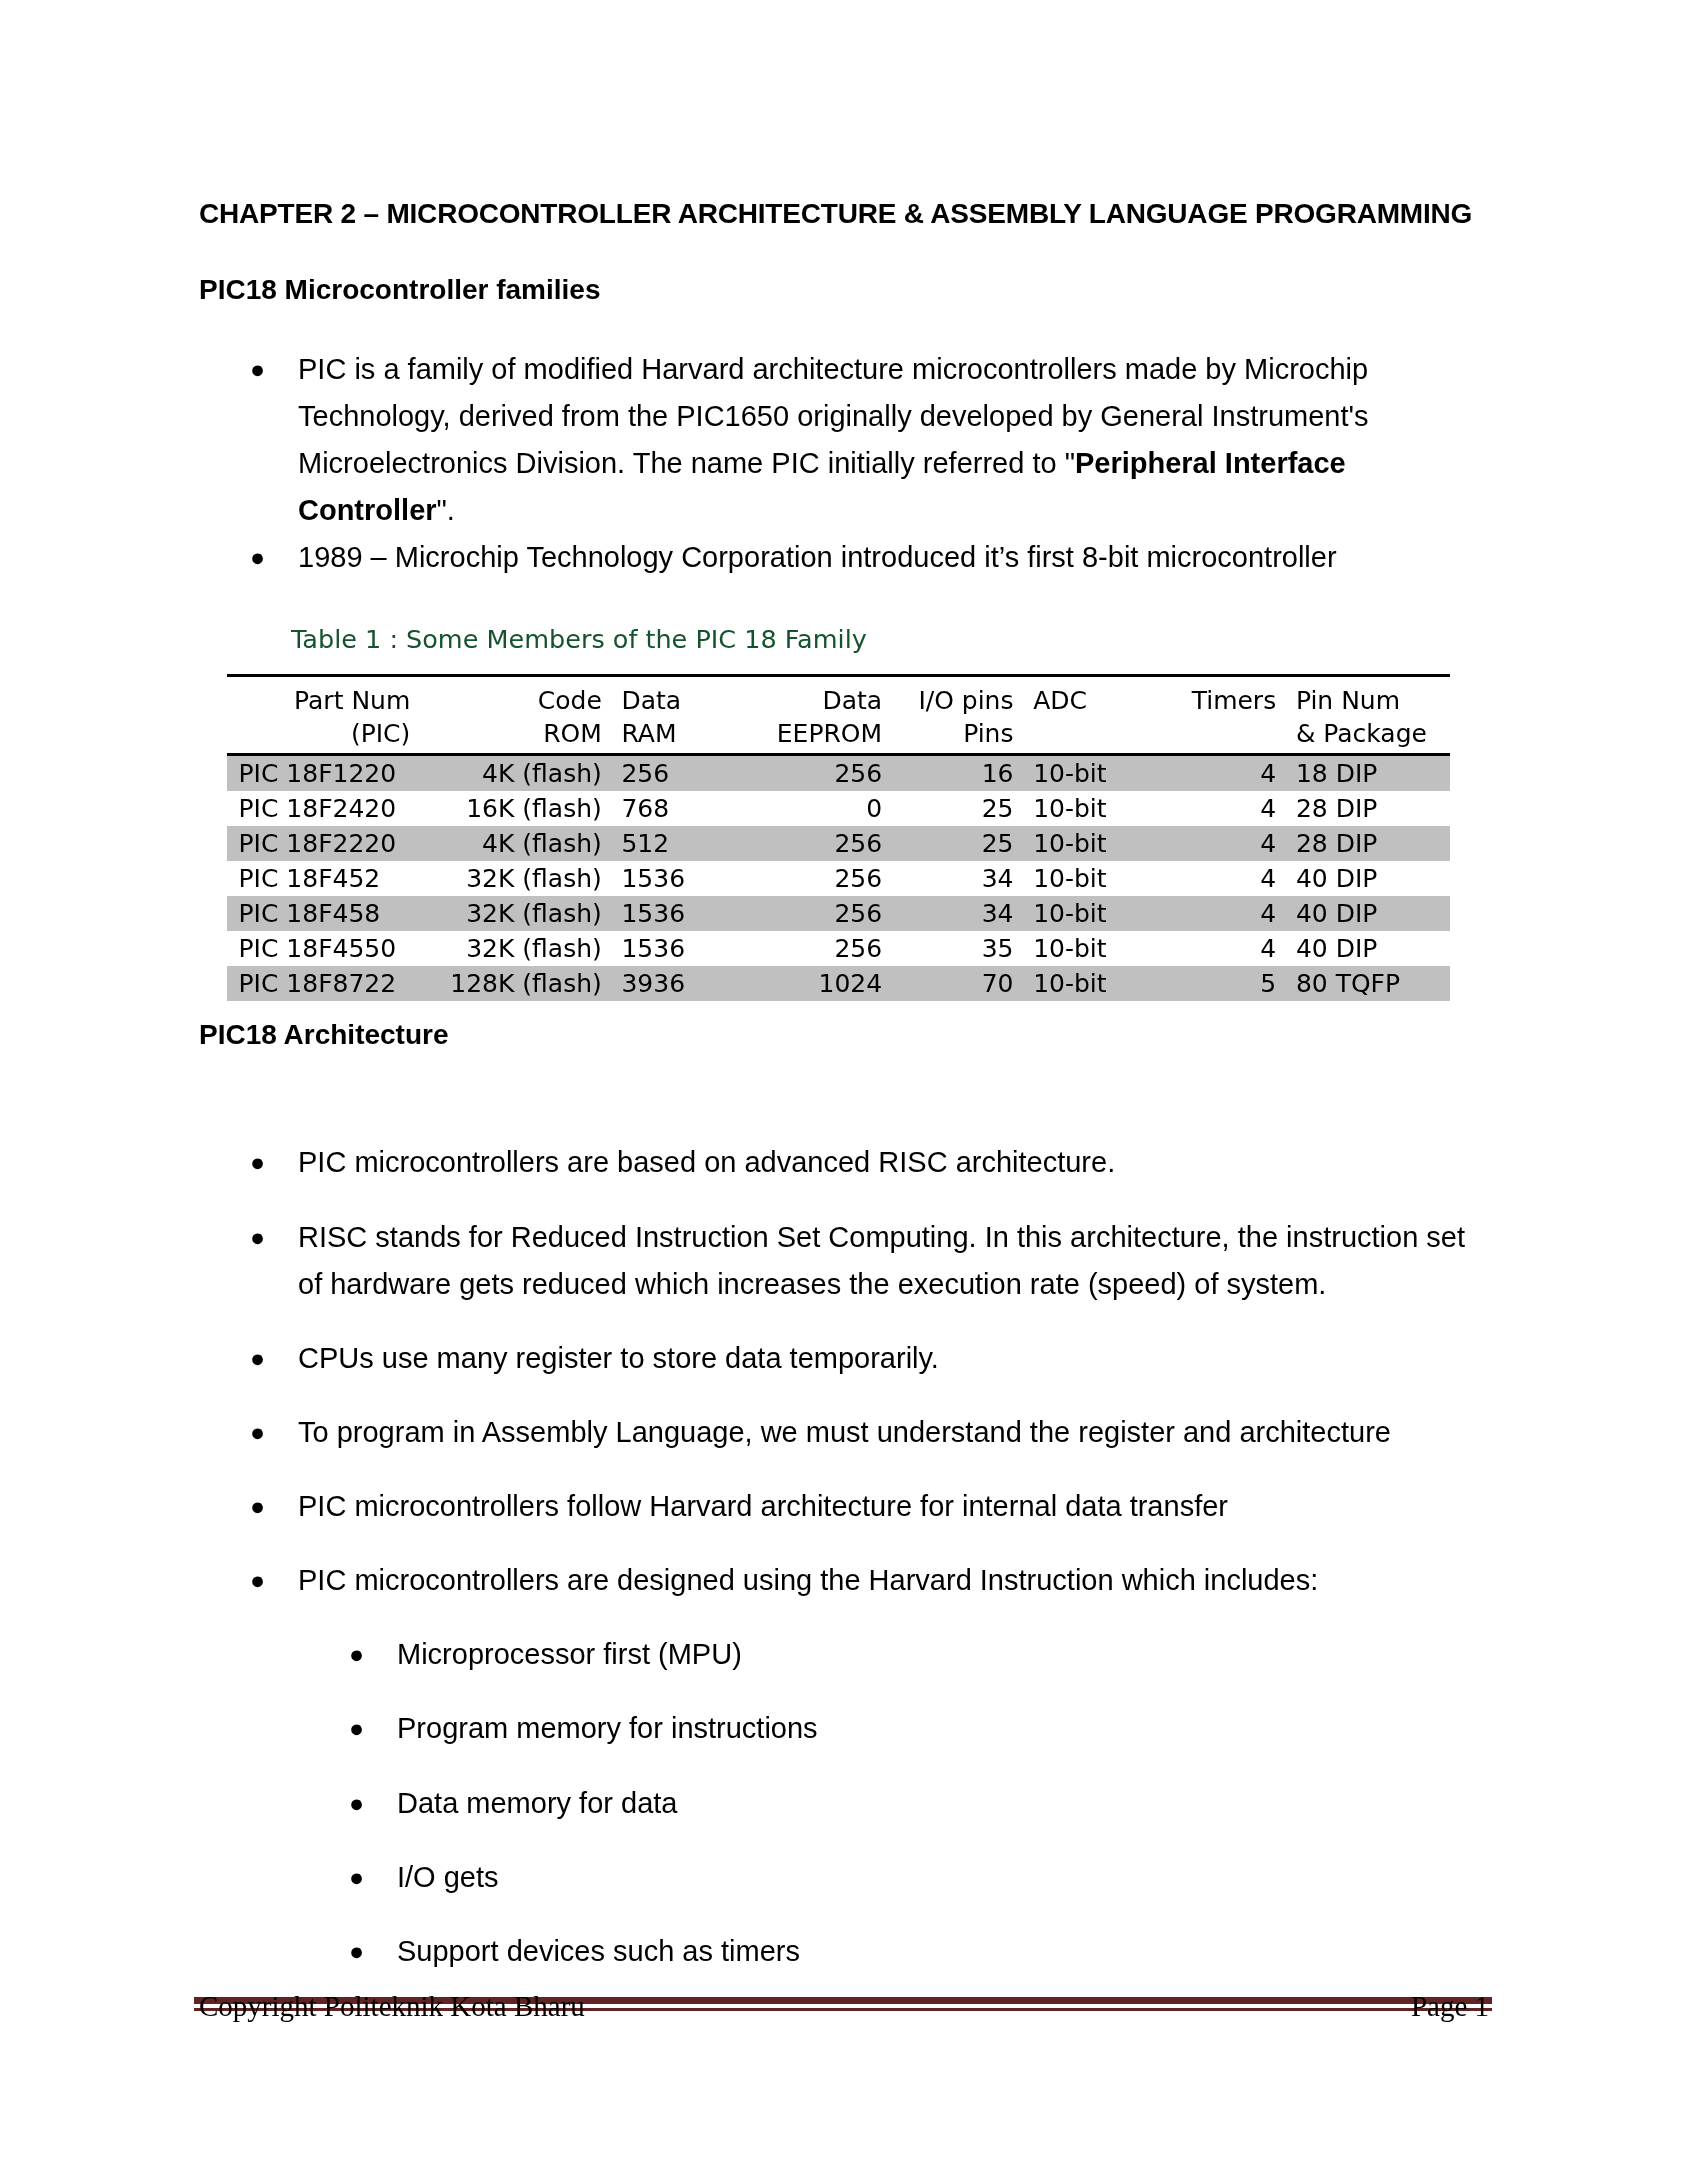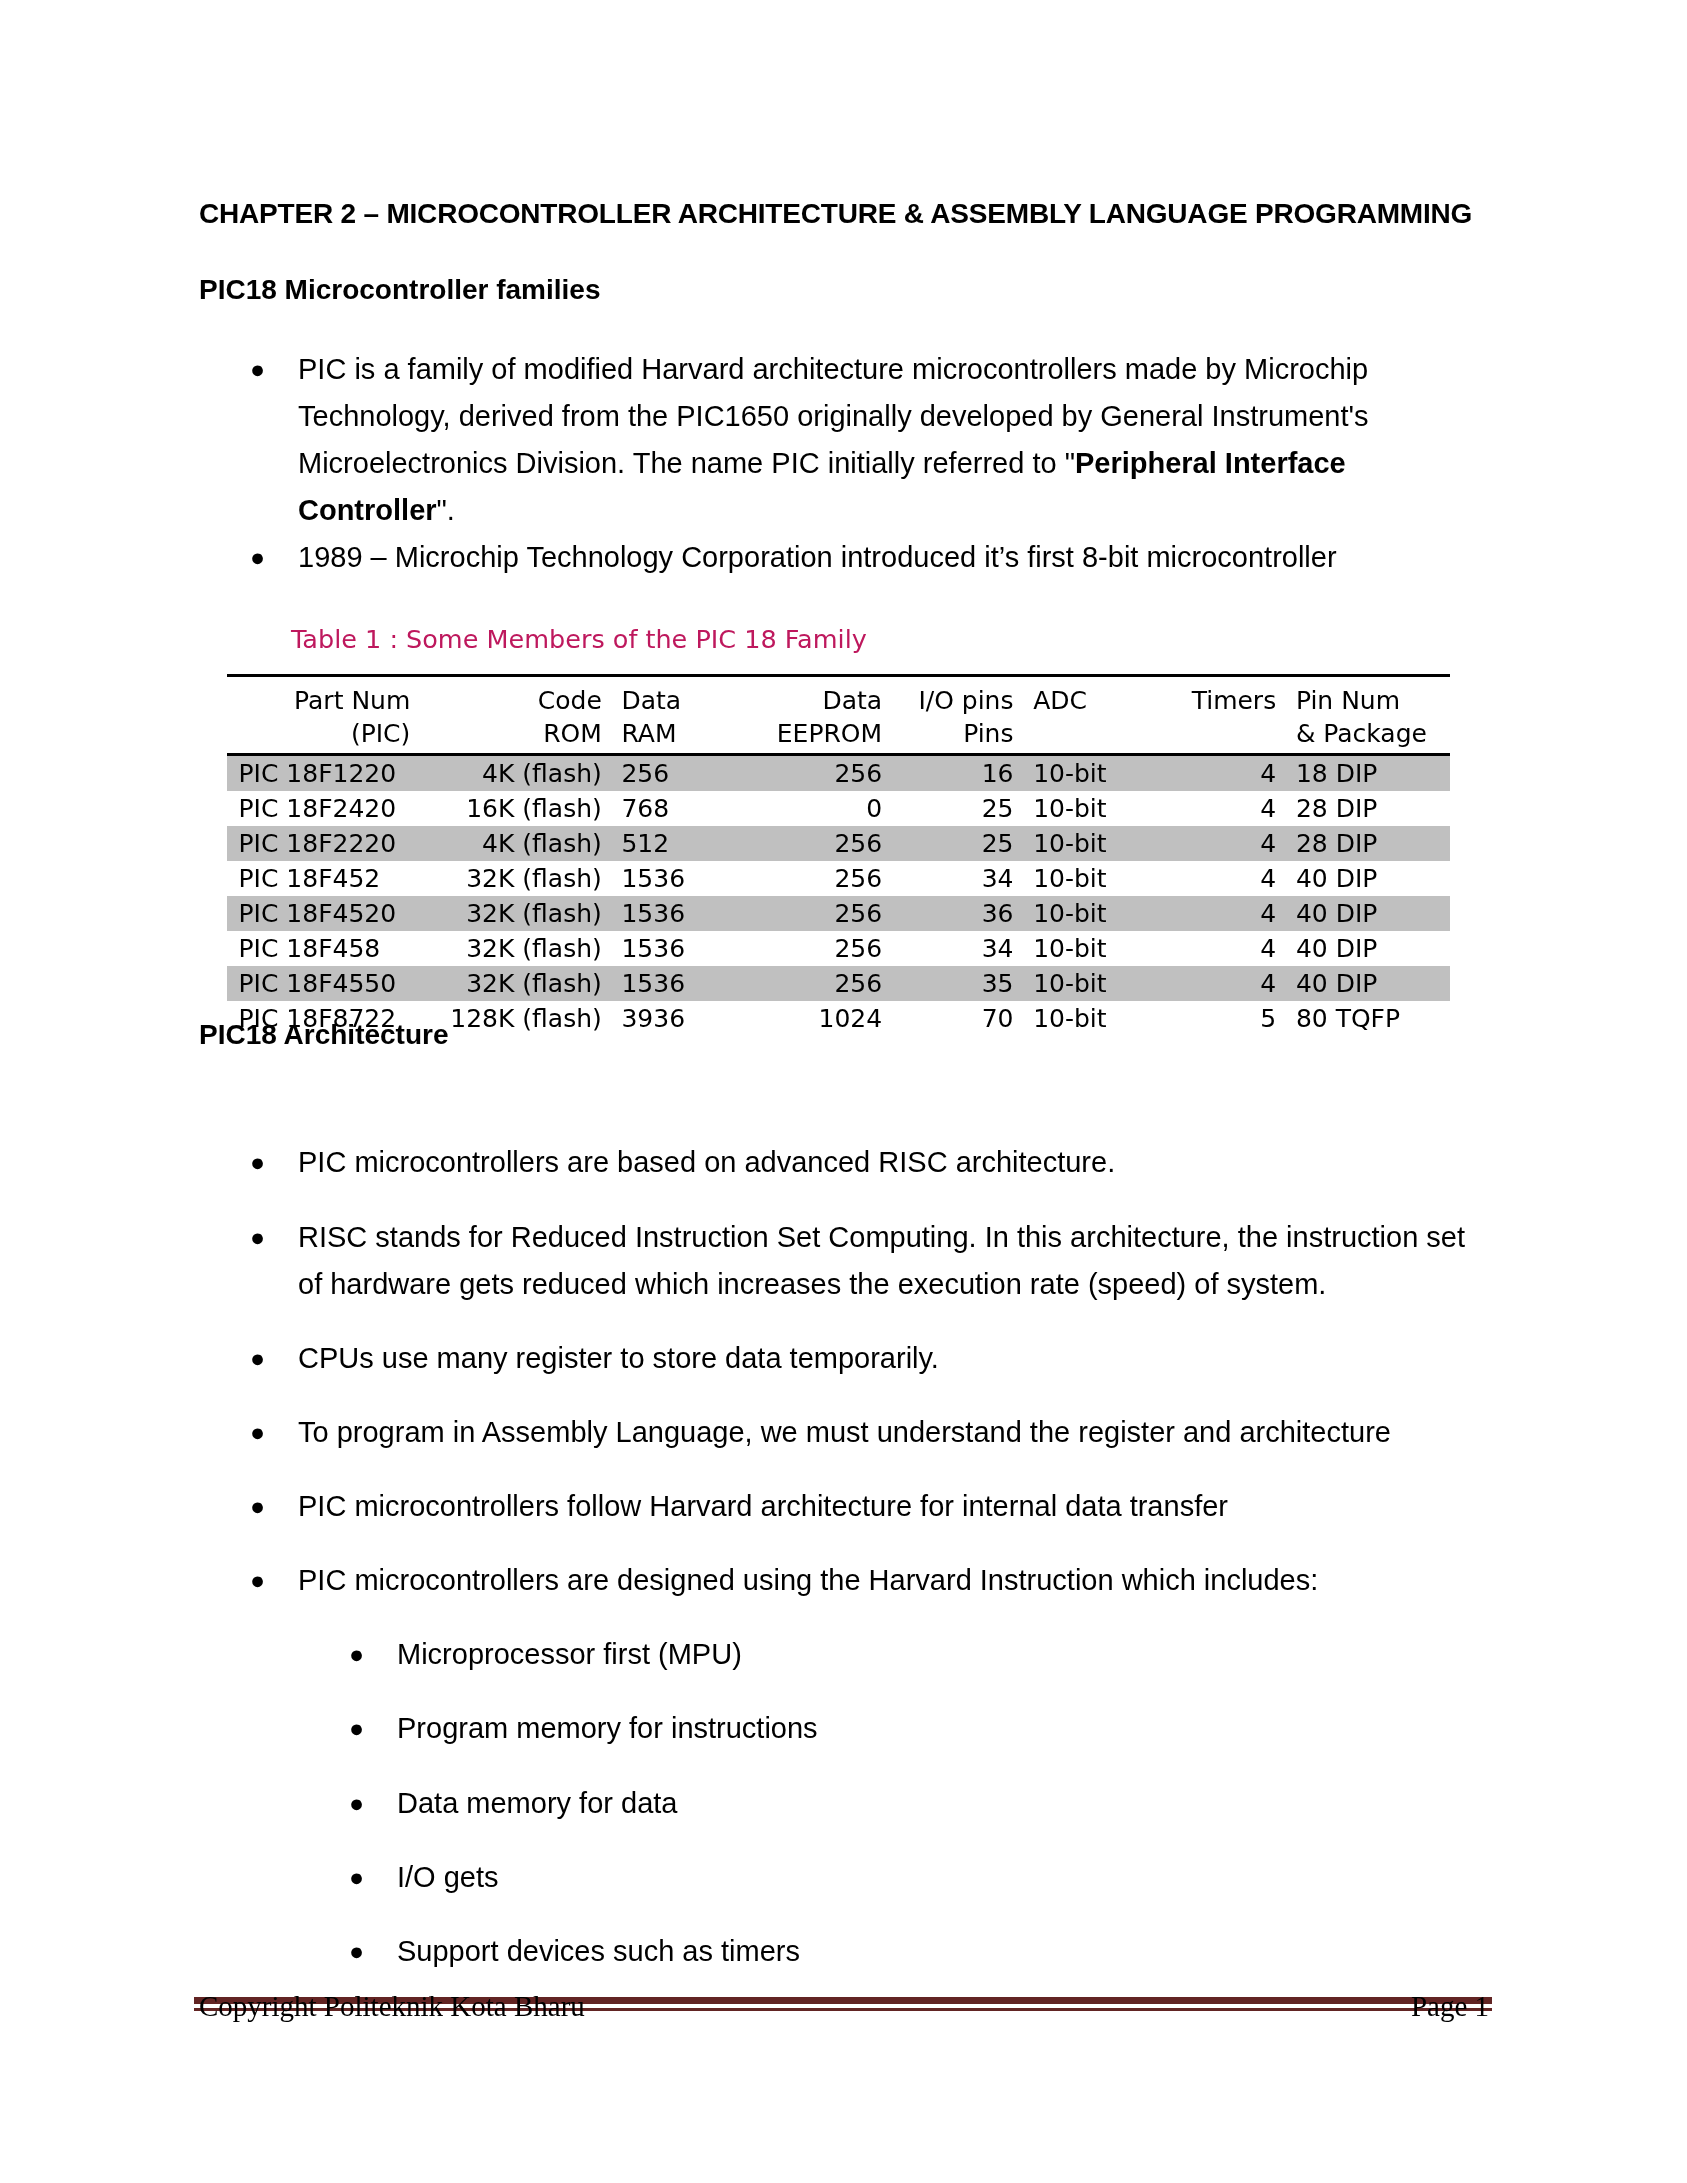--- a/index.html
+++ b/index.html
@@ -7,21 +7,21 @@
          font-family: "Liberation Sans", "DejaVu Sans", sans-serif; color: #000; }
   .abs { position: absolute; }
   .h1 { left: 199px; top: 198px; font-size: 28px; font-weight: bold; letter-spacing: -0.2px; white-space: nowrap; }
   .h2 { font-size: 28px; font-weight: bold; white-space: nowrap; }
   .para { font-size: 29px; line-height: 47px; }
   .bullet-l1 { position: absolute; left: 250px; width: 1236px; }
   .bullet-l1 .dot, .bullet-l2 .dot { position: absolute; left: 0; font-size: 25px; }
   .bullet-l1 .txt { position: absolute; left: 48px; width: 1186px; }
   .bullet-l2 { position: absolute; left: 349px; width: 1071px; }
   .bullet-l2 .txt { position: absolute; left: 48px; width: 989px; white-space: nowrap; }
-  .caption { left: 291px; top: 624px; font-size: 25.5px; font-family: "DejaVu Sans", sans-serif; color: #be185d; }
+  .caption { left: 291px; top: 624px; font-size: 25.5px; font-family: "DejaVu Sans", sans-serif; color: #14532d; }
   table.pic { position: absolute; left: 227px; top: 674px; width: 1223px; border-collapse: collapse;
               font-family: "DejaVu Sans", sans-serif; font-size: 25px; }
   table.pic thead tr { border-top: 3.3px solid #000; border-bottom: 3.3px solid #000; }
   table.pic th { font-weight: normal; vertical-align: top; padding: 6.6px 8.2px 3.3px 11.5px; line-height: 33px; }
   table.pic td { padding: 0 8.2px 0 11.5px; height: 35px; line-height: 35px; white-space: nowrap; }
   table.pic tbody tr:nth-child(odd) { background: #c0c0c0; }
   .c { text-align: right; }
   .l { text-align: left; }
   .footer-rule1 { left: 194px; top: 1997px; width: 1298px; height: 7.4px; background: #622423; }
   .footer-rule2 { left: 194px; top: 2008px; width: 1298px; height: 2.5px; background: #622423; }
@@ -116,30 +116,20 @@
         <td class="l">PIC 18F452</td>
         <td class="c">32K (flash)</td>
         <td class="l">1536</td>
         <td class="c">256</td>
         <td class="c">34</td>
         <td class="l">10-bit</td>
         <td class="c">4</td>
         <td class="l">40 DIP</td>
       </tr>
       <tr>
-        <td class="l">PIC 18F4520</td>
-        <td class="c">32K (flash)</td>
-        <td class="l">1536</td>
-        <td class="c">256</td>
-        <td class="c">36</td>
-        <td class="l">10-bit</td>
-        <td class="c">4</td>
-        <td class="l">40 DIP</td>
-      </tr>
-      <tr>
         <td class="l">PIC 18F458</td>
         <td class="c">32K (flash)</td>
         <td class="l">1536</td>
         <td class="c">256</td>
         <td class="c">34</td>
         <td class="l">10-bit</td>
         <td class="c">4</td>
         <td class="l">40 DIP</td>
       </tr>
       <tr>

